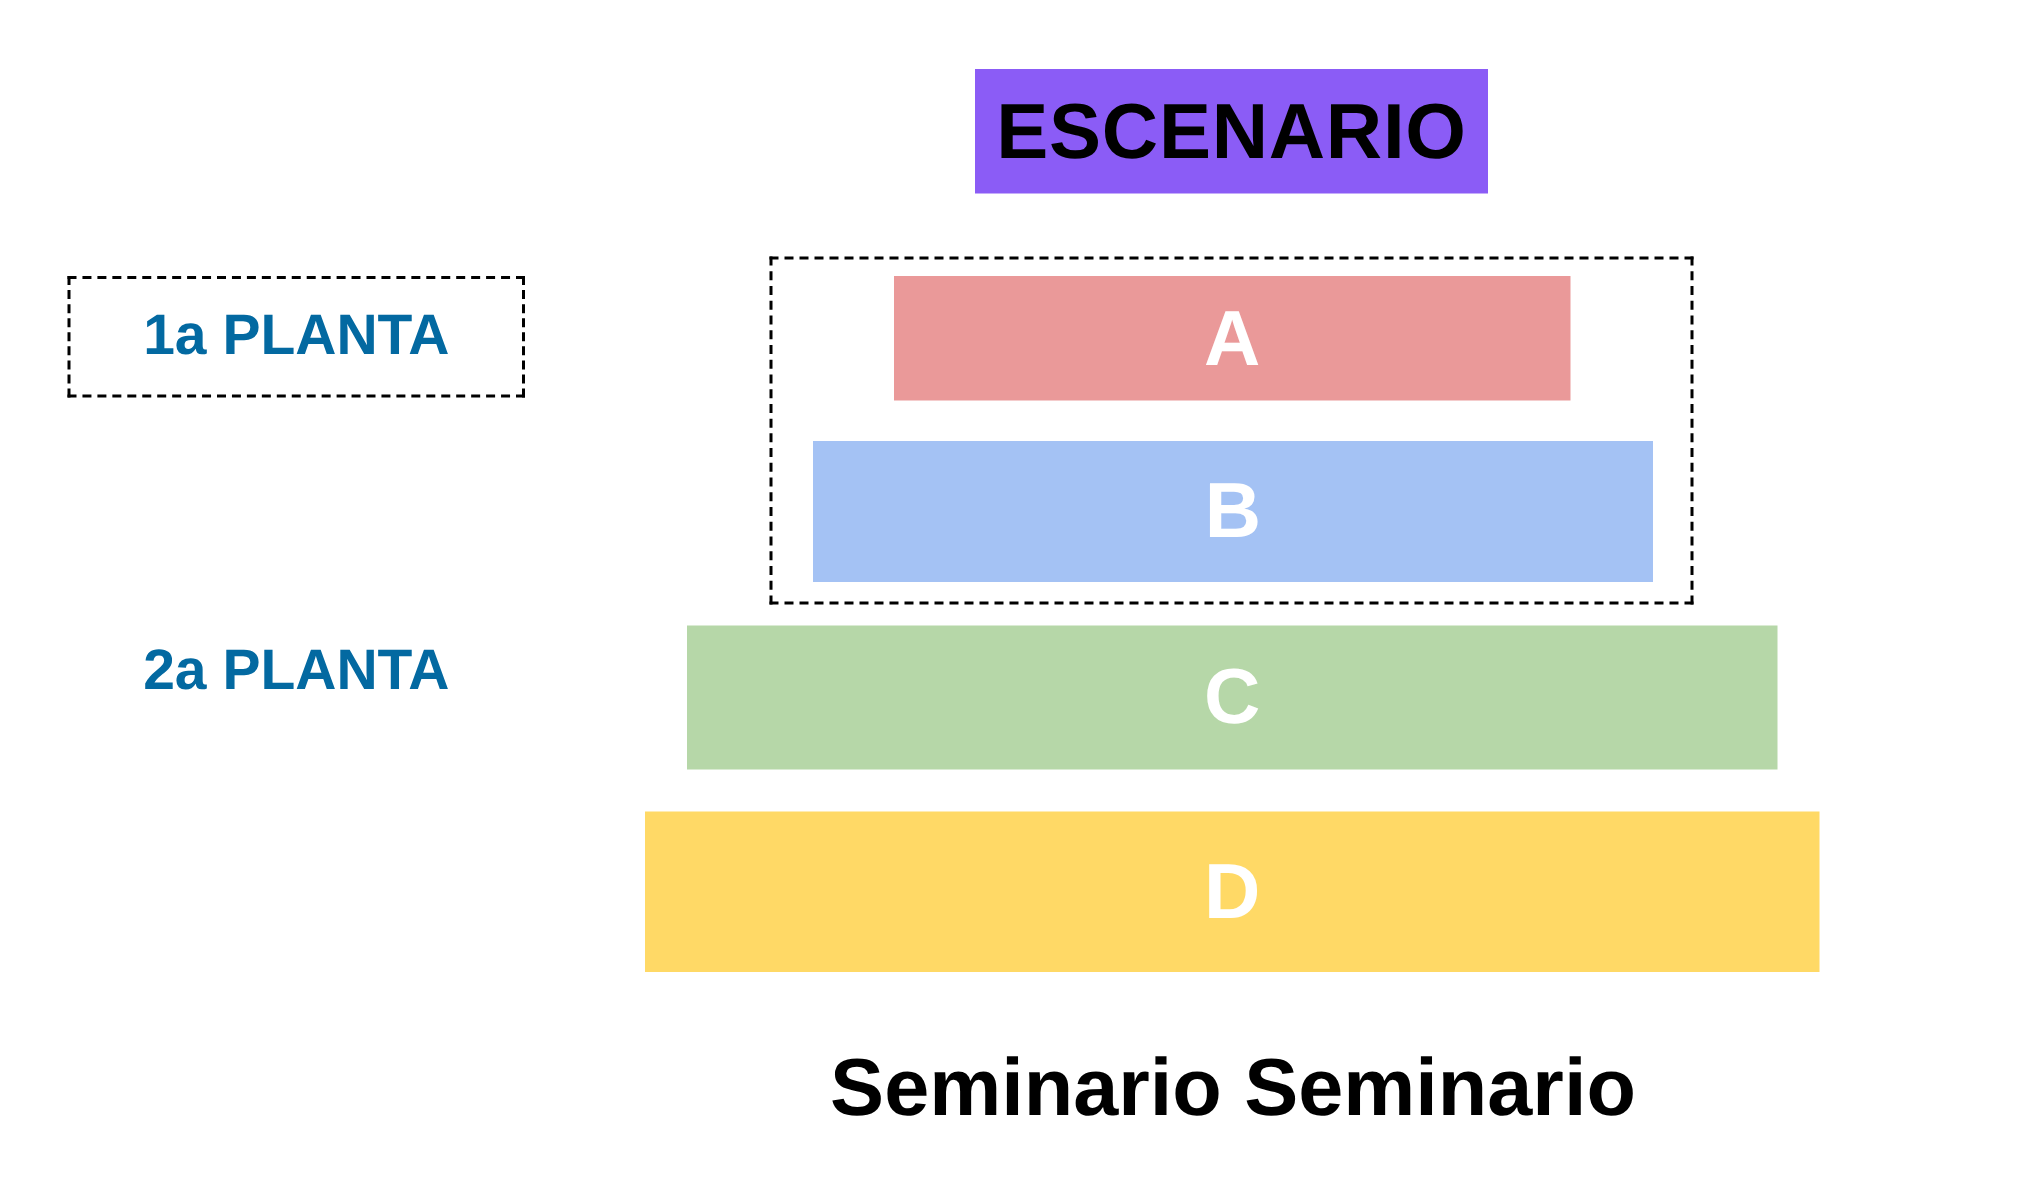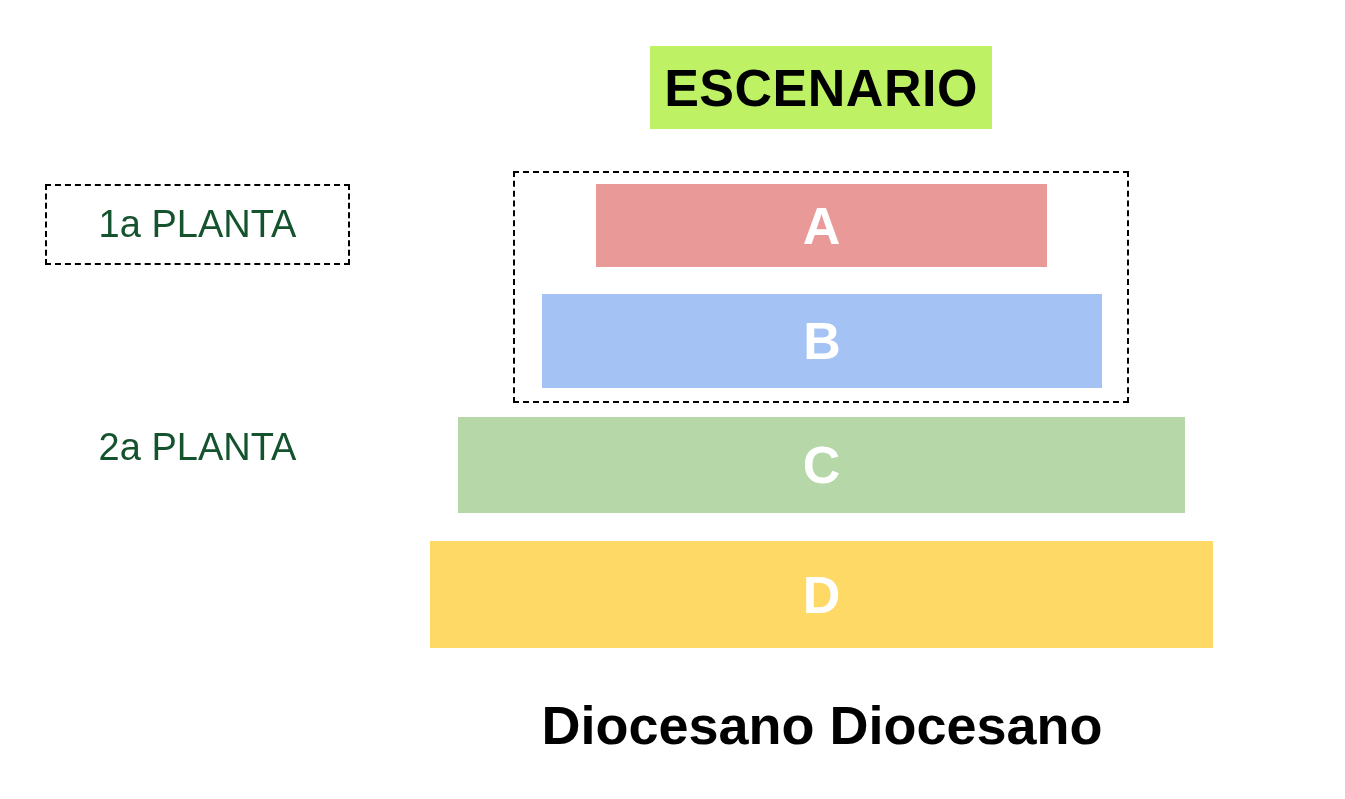--- a/index.html
+++ b/index.html
@@ -23,23 +23,23 @@
     font-weight: bold;
     font-size: 52px;
     color: #000000;
     letter-spacing: 0.5px;
   }
   .floor-box {
     position: absolute;
     left: 45px;
     width: 305px;
     display: flex; align-items: center; justify-content: center;
-    font-weight: normal;
+    font-weight: bold;
     font-size: 38px;
-    color: #14532d;
+    color: #0369a1;
     box-sizing: border-box;
     white-space: nowrap;
   }
   .floor-1 {
     top: 184px; height: 81px;
     border: 2px dashed #000000;
   }
   .floor-2 {
     top: 422px; height: 50px;
   }
@@ -70,31 +70,31 @@
     font-size: 54px;
     color: #000000;
     white-space: nowrap;
   }
 </style>
 </head>
 <body>
 
 <div class="canvas">
 
-  <div class="stage-box" style="background-color: #bef264;">ESCENARIO</div>
+  <div class="stage-box" style="background-color: #8b5cf6;">ESCENARIO</div>
 
   <div class="floor-box floor-1">1a PLANTA</div>
 
   <div class="group-box"></div>
 
   <div class="section-bar bar-a" style="background-color: rgb(234, 153, 153);">A</div>
 
   <div class="section-bar bar-b" style="background-color: rgb(164, 194, 244);">B</div>
 
   <div class="floor-box floor-2">2a PLANTA</div>
 
   <div class="section-bar bar-c" style="background-color: rgb(182, 215, 168);">C</div>
 
   <div class="section-bar bar-d" style="background-color: rgb(255, 217, 102);">D</div>
 
-  <div class="venue-caption">Diocesano Diocesano</div>
+  <div class="venue-caption">Seminario Seminario</div>
 
 </div>
 
 </body></html>

